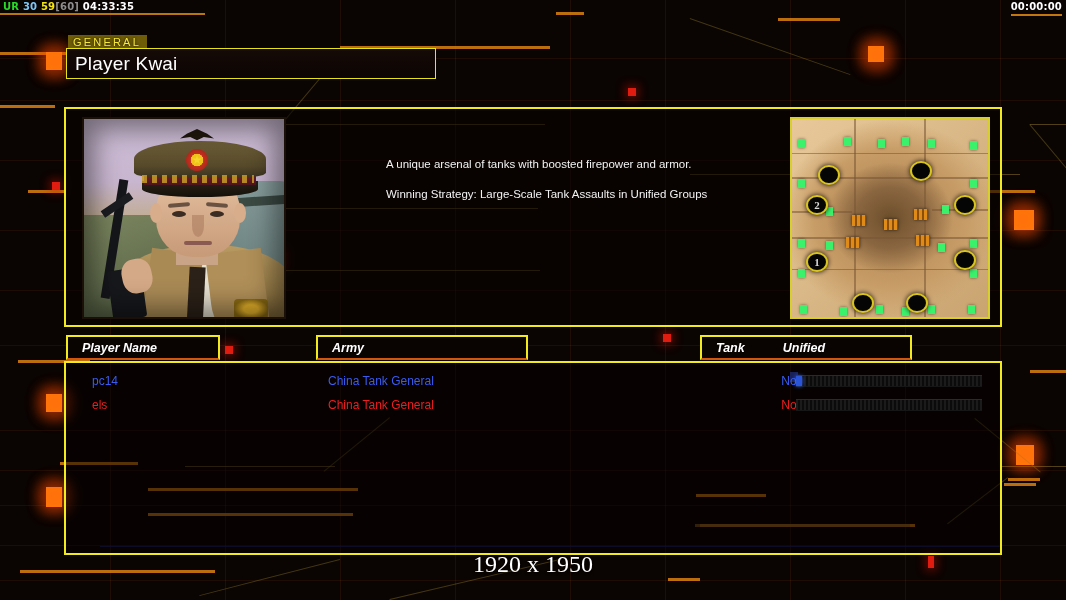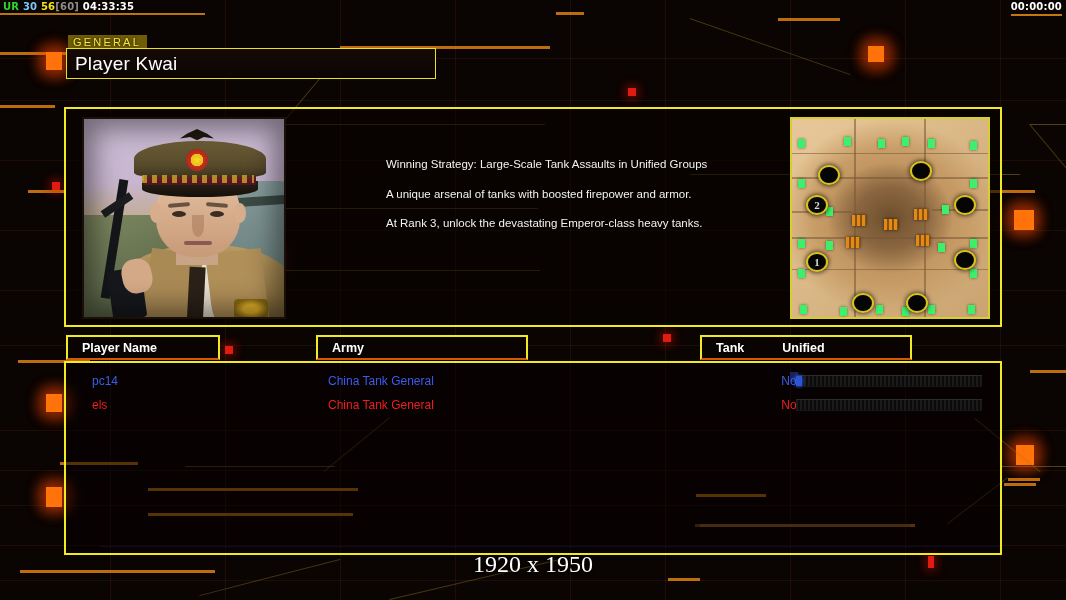--- a/index.html
+++ b/index.html
@@ -119,21 +119,21 @@
      display:flex; align-items:center; justify-content:center;
      color:#d8d8d8; font-size:11px; font-weight:bold; font-family:"Liberation Serif", serif; }
   .mm-supply { position:absolute; width:7px; height:9px; background:#3bf06a; box-shadow:0 0 3px rgba(0,0,0,.5); }
   .mm-struct { position:absolute; width:14px; height:11px;
      background:repeating-linear-gradient(90deg,#e08a18 0 3px,#8a4f0c 3px 5px); box-shadow:0 0 3px rgba(0,0,0,.6); }
 
   
   .colhead {
     position:absolute; z-index:5; height:25px;
     border:2px solid #f0ea1e; border-bottom:2px solid #d2560c;
-    background:#090302; display:flex; align-items:center;
+    background:#090302; display:flex; align-items:center;font-style:italic;
   }
   .colhead span { color:#fff; font-size:12.5px; font-weight:bold; }
   #hd-player   { left:66px; top:335px; width:154px; padding-left:14px; }
   #hd-army     { left:316px; top:335px; width:212px; padding-left:14px; }
   #hd-teamprog { left:700px; top:335px; width:212px; padding-left:14px; display:flex; gap:38px; }
 
   
   #players-panel {
     position:absolute; left:64px; top:361px; width:938px; height:194px; z-index:5;
     border:2px solid #f0ea1e; background:rgba(6,2,1,.55);
@@ -231,21 +231,21 @@
     <div class="glowsm" style="left: 1004px; top: 200px; width: 38px; height: 38px;"></div>
     <div class="glowsm" style="left: 36px; top: 384px; width: 38px; height: 38px;"></div>
     <div class="glowsm" style="left: 36px; top: 477px; width: 38px; height: 38px;"></div>
     <div class="glowsm" style="left: 1006px; top: 435px; width: 38px; height: 38px;"></div>
   </div>
 
 <div id="statusbar">
   <div class="left">
     <span class="s-ur">UR</span>
     <span class="s-a">30</span>
-    <span class="s-b">56</span><span class="s-c">[60]</span>
+    <span class="s-b">59</span><span class="s-c">[60]</span>
     <span class="s-time">04:33:35</span>
   </div>
   <div class="ul"></div>
   <div class="right">00:00:00</div>
 </div>
 
 <div id="gen-tab">GENERAL</div>
 <div id="name-field">
   <span>Player Kwai</span>
 </div>
@@ -282,23 +282,22 @@
     <div class="pt" id="pt-capstar"></div>
     <div class="pt" id="pt-eagle"></div>
     <div class="pt" id="pt-radio"></div>
     <div class="pt" id="pt-hand"></div>
     <div class="pt" id="pt-medal"></div>
 
     <div class="pt" id="pt-vignette"></div>
   </div>
 
   <div id="desc">
+    <p>A unique arsenal of tanks with boosted firepower and armor.</p>
     <p>Winning Strategy: Large-Scale Tank Assaults in Unified Groups</p>
-    <p>A unique arsenal of tanks with boosted firepower and armor.</p>
-    <p>At Rank 3, unlock the devastating Emperor-class heavy tanks.</p>
   </div>
 
   <div id="minimap">
       <div class="mm-crack" style="left: 0px; top: 58px; width: 200px; height: 2px;"></div>
       <div class="mm-crack" style="left: 0px; top: 118px; width: 200px; height: 2px;"></div>
       <div class="mm-crack" style="left: 62px; top: 0px; width: 2px; height: 200px;"></div>
       <div class="mm-crack" style="left: 132px; top: 0px; width: 2px; height: 200px;"></div>
       <div class="mm-crack" style="left: 0px; top: 92px; width: 60px; height: 2px;"></div>
       <div class="mm-crack" style="left: 140px; top: 90px; width: 60px; height: 2px;"></div>
       <div class="mm-crack" style="left: 0px; top: 150px; width: 200px; height: 1px;"></div>

